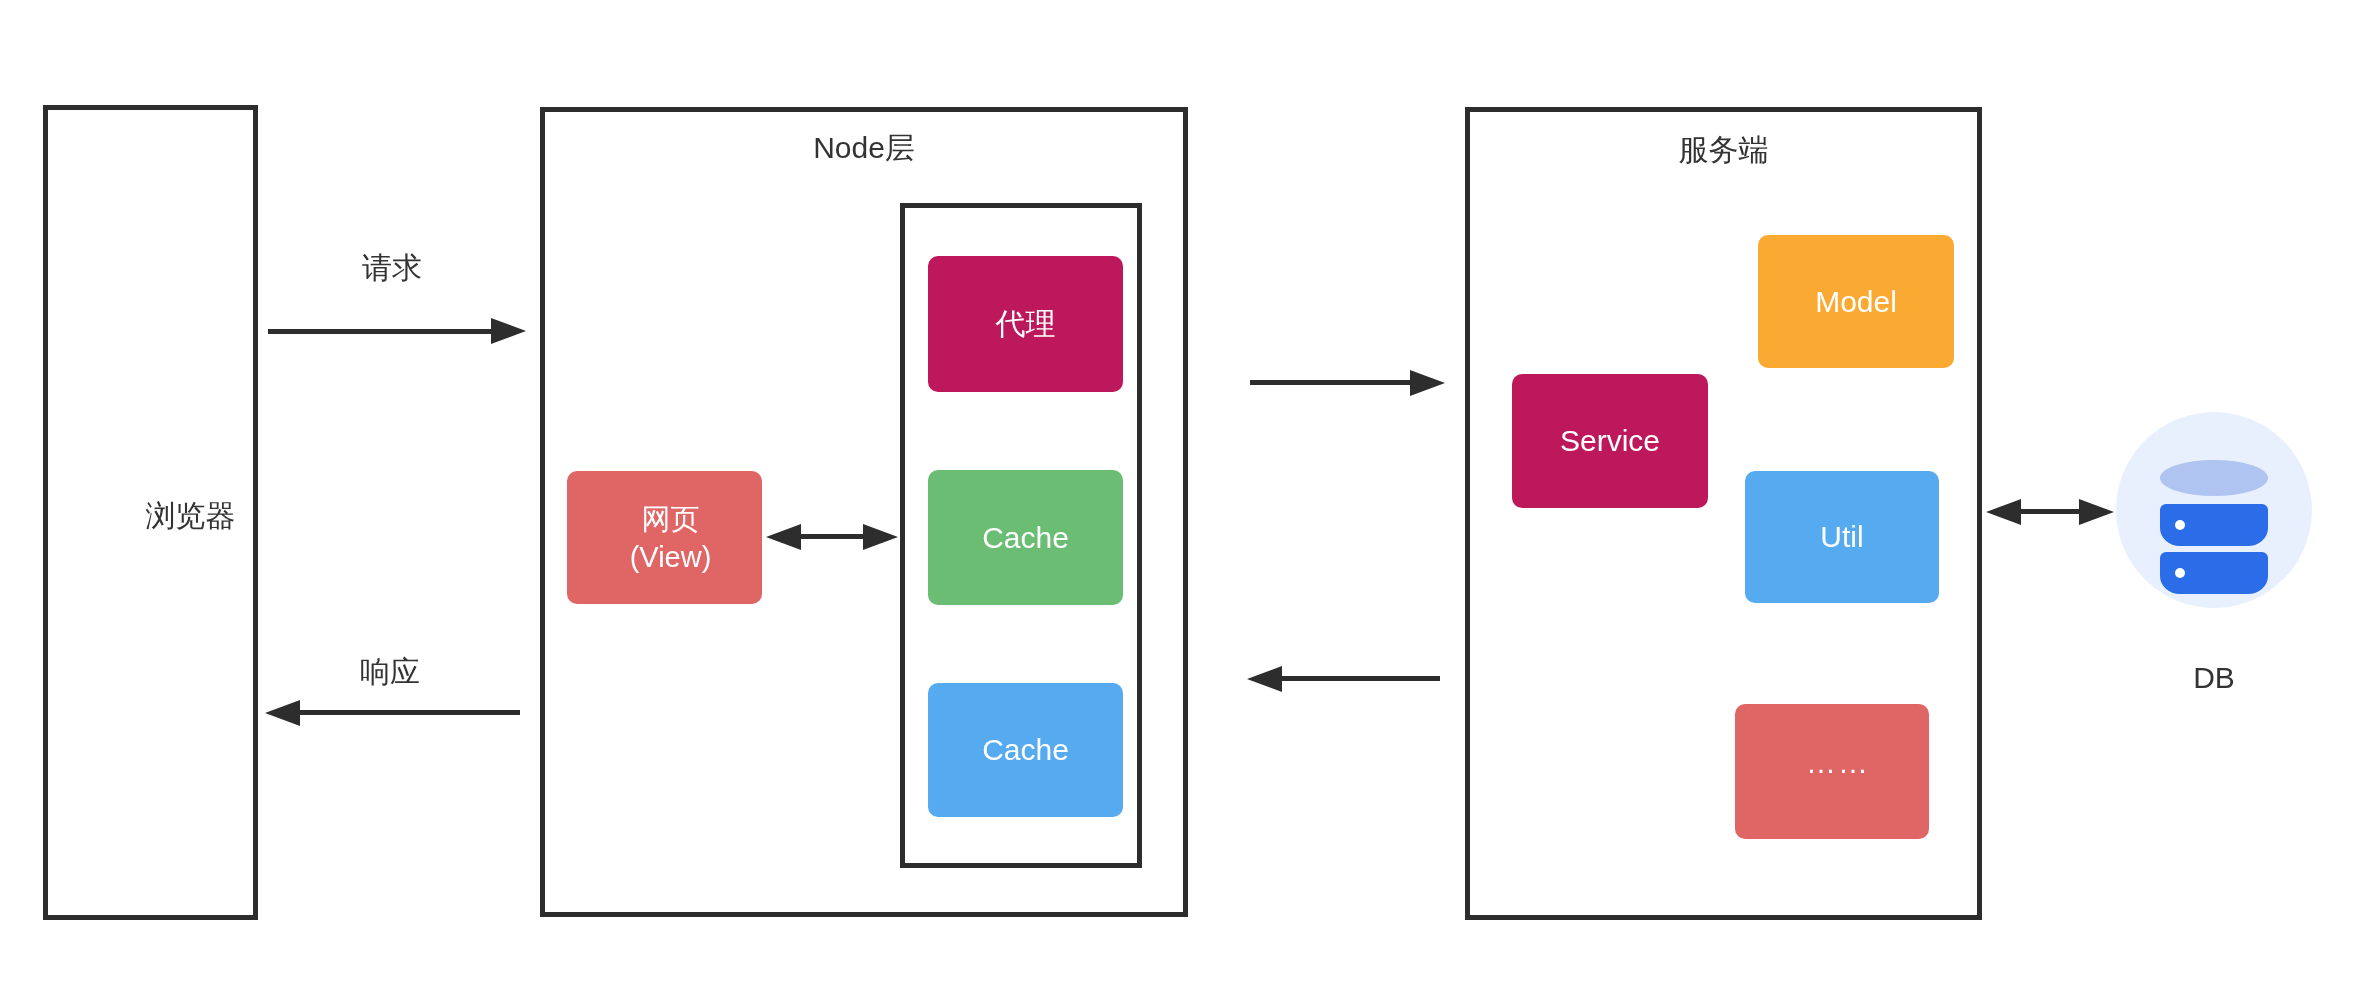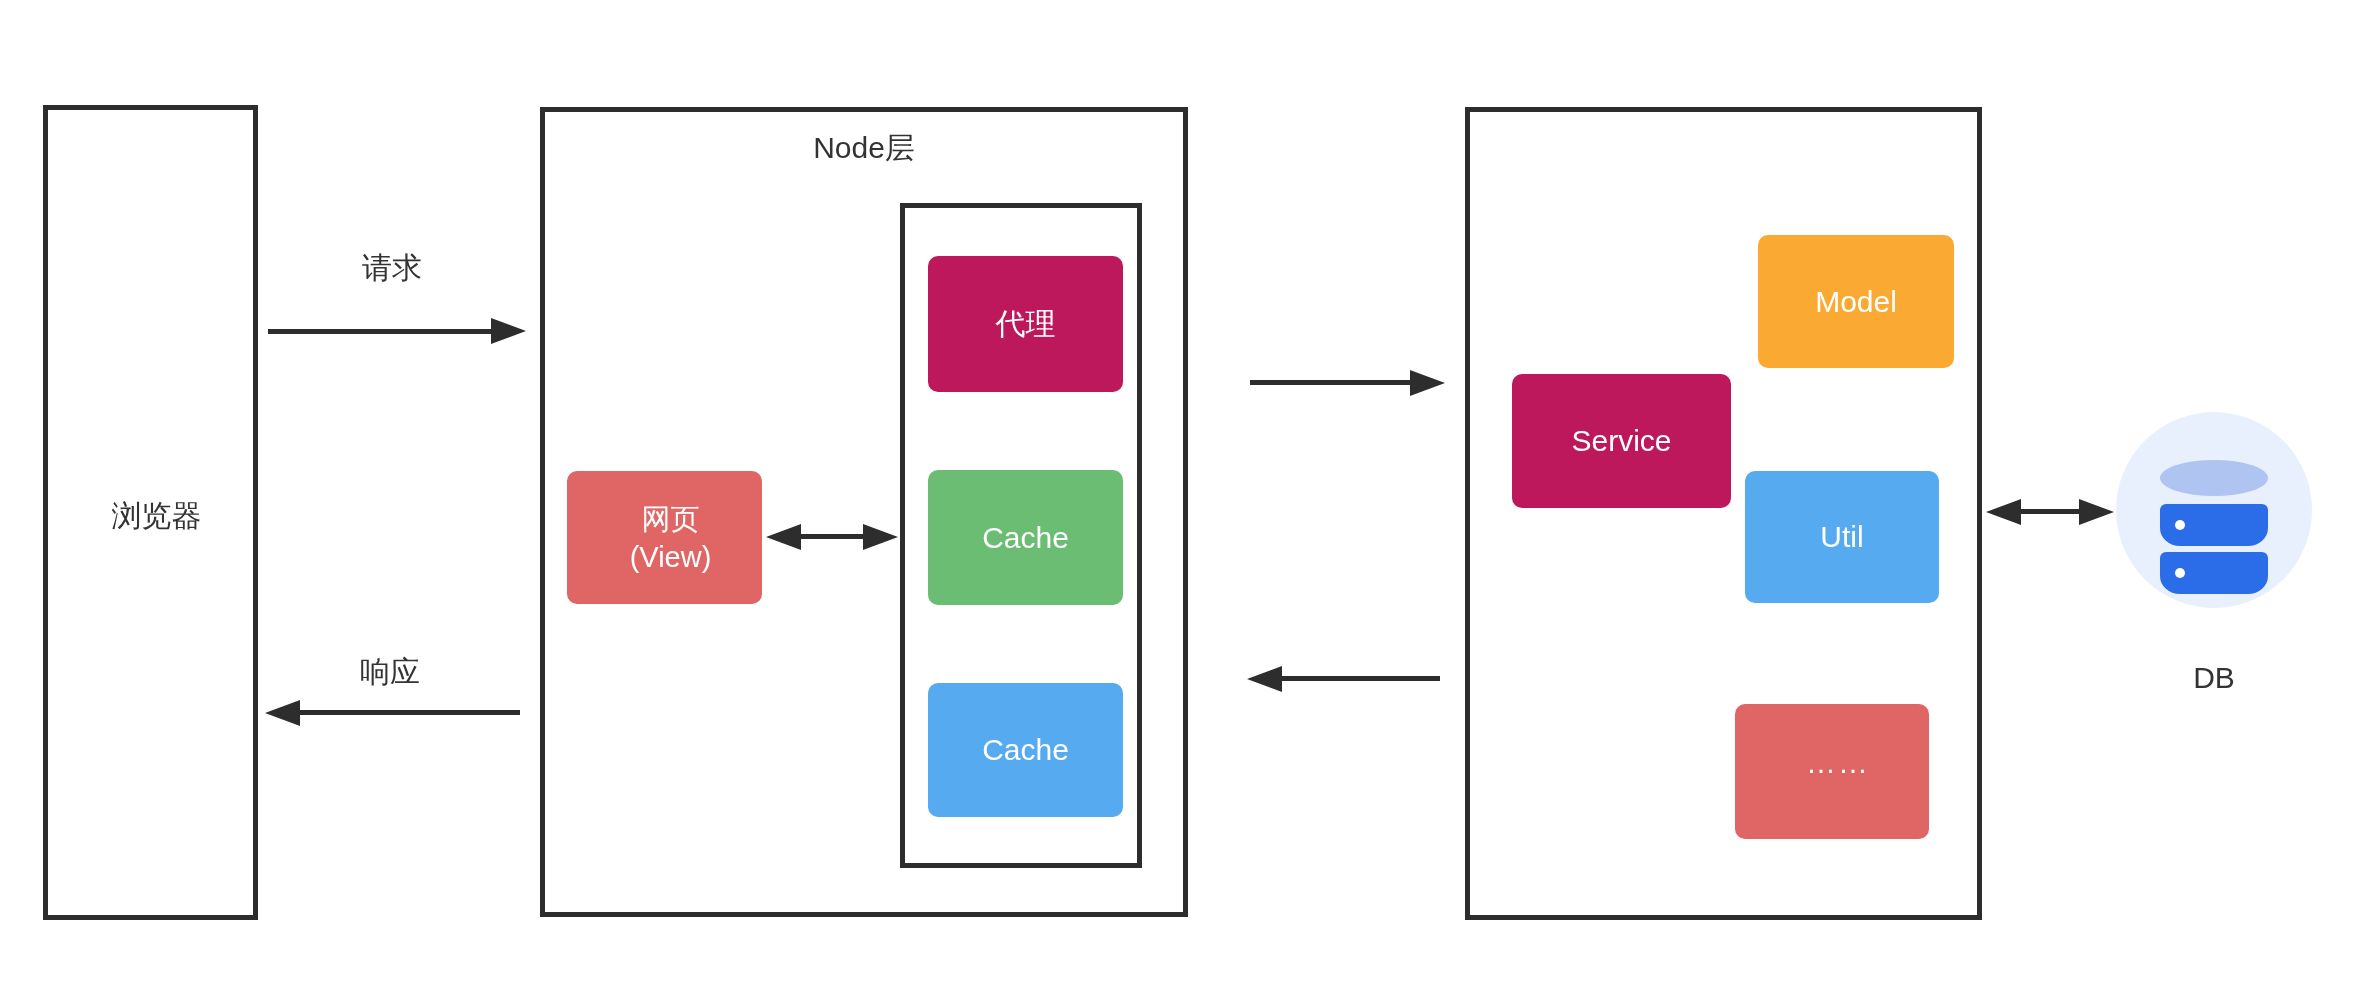--- a/index.html
+++ b/index.html
@@ -34,21 +34,21 @@
     border-radius:6px 6px 20px 20px / 6px 6px 18px 18px; }
   .db-band::after { content:''; position:absolute; left:15px; top:16px; width:10px; height:10px;
     border-radius:50%; background:#ffffff; }
 </style>
 </head>
 <body>
 
 <div class="canvas">
 
   <div class="outline-box" style="left:43px; top:105px; width:215px; height:815px;"></div>
-  <div class="title" style="left:49px; top:497px; width:215px;">浏览器</div>
+  <div class="title" style="left:43px; top:497px; width:215px;padding-left:40px;">浏览器</div>
 
   <div class="flowlabel" style="left:292px; top:249px; width:200px;">请求</div>
   <div>
     <div class="h-line" style="left:268px; top:329px; width:226px;"></div>
     <div class="ah-right" style="left:491px; top:318px;"></div>
   </div>
 
   <div class="flowlabel" style="left:290px; top:653px; width:200px;">响应</div>
   <div>
     <div class="ah-left" style="left:265px; top:700px;"></div>
@@ -84,22 +84,23 @@
     <div class="h-line" style="left:1250px; top:380px; width:163px;"></div>
     <div class="ah-right" style="left:1410px; top:370px;"></div>
   </div>
 
   <div>
     <div class="ah-left" style="left:1247px; top:666px;"></div>
     <div class="h-line" style="left:1279px; top:676px; width:161px;"></div>
   </div>
 
   <div class="outline-box" style="left:1465px; top:107px; width:517px; height:813px;"></div>
+  <div class="title" style="left:1465px; top:131px; width:517px;">服务端</div>
 
-  <div class="node purple" style="left:1512px; top:374px; width:219px; height:134px;">
+  <div class="node purple" style="left:1512px; top:374px; width:196px; height:134px;">
     <span>Service</span>
   </div>
   <div class="node blue" style="left:1745px; top:471px; width:194px; height:132px;">
     <span>Util</span>
   </div>
   <div class="node orange" style="left:1758px; top:235px; width:196px; height:133px;">
     <span>Model</span>
   </div>
   <div class="node red dots" style="left:1735px; top:704px; width:194px; height:135px;">
     <span>……</span>

